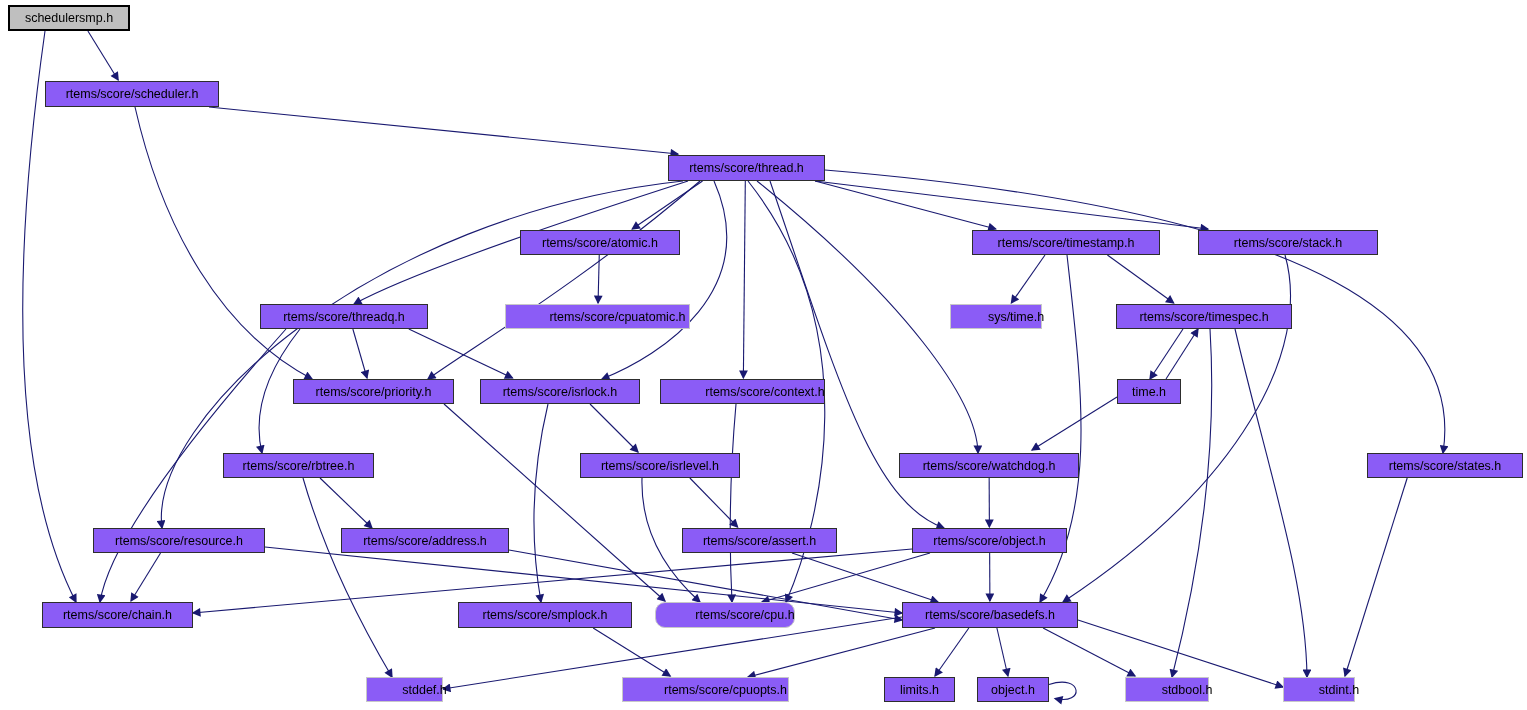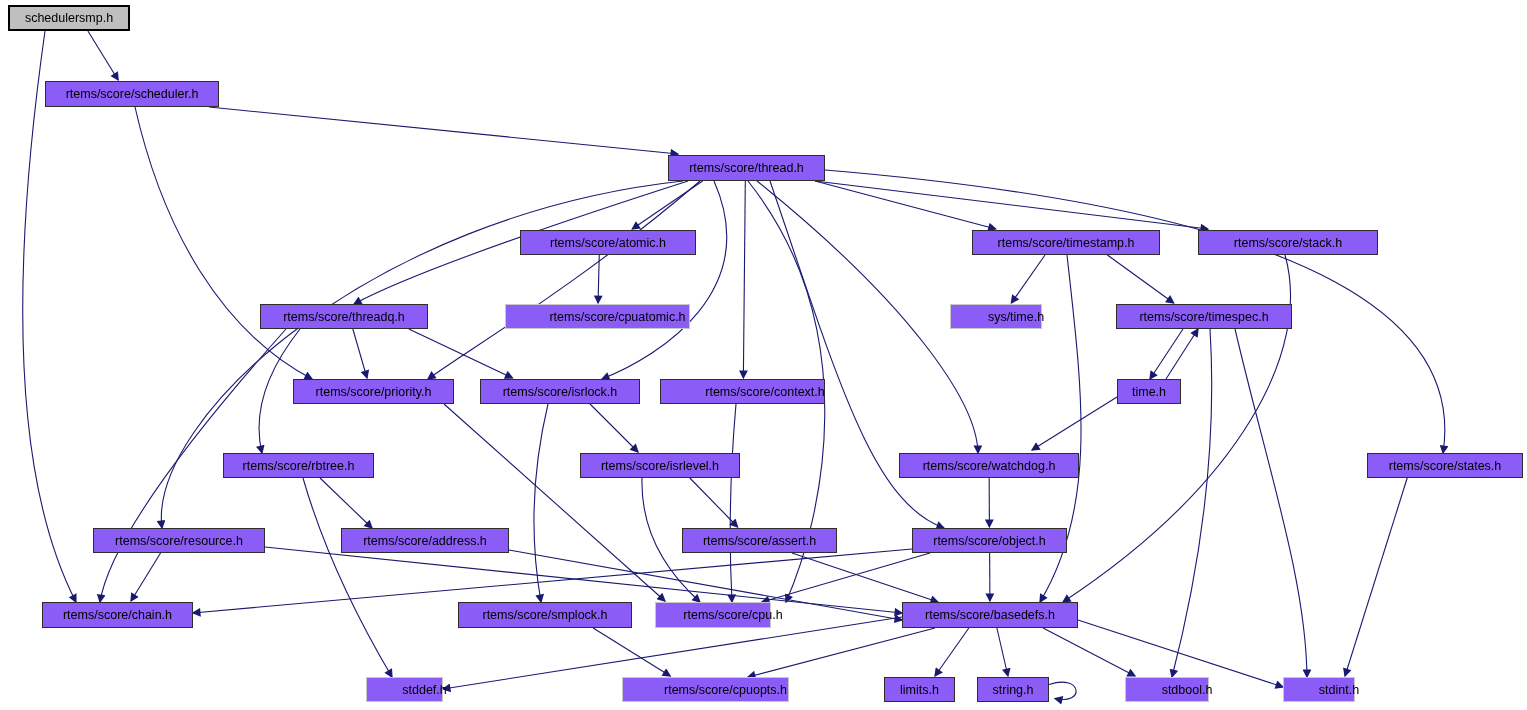--- a/index.html
+++ b/index.html
@@ -91,42 +91,42 @@
         <path d="M 996.9,628 L 1007.94,676" fill="none" stroke="#191970" stroke-width="1.1" marker-end="url(#arrow)"></path>
         <path d="M 1043.1,628 L 1135,676" fill="none" stroke="#191970" stroke-width="1.1" marker-end="url(#arrow)"></path>
         <path d="M 1078,620 L 1283,687" fill="none" stroke="#191970" stroke-width="1.1" marker-end="url(#arrow)"></path>
         <path d="M 1049,684.5 C 1083,673.5 1085,705.5 1055,698.5" fill="none" stroke="#191970" stroke-width="1.1" marker-end="url(#arrow)"></path>
       </g>
   </svg>
 
 <div class="node main" style="left: 8px; top: 5px; width: 122px; height: 26px;">schedulersmp.h</div>
     <div class="node" style="left: 45px; top: 81px; width: 174px; height: 26px;">rtems/score/scheduler.h</div>
     <div class="node" style="left: 668px; top: 155px; width: 157px; height: 26px;">rtems/score/thread.h</div>
-    <div class="node" style="left: 520px; top: 230px; width: 176px; height: 25px;">rtems/score/atomic.h</div>
+    <div class="node" style="left: 520px; top: 230px; width: 160px; height: 25px;">rtems/score/atomic.h</div>
     <div class="node" style="left: 972px; top: 230px; width: 188px; height: 25px;">rtems/score/timestamp.h</div>
     <div class="node" style="left: 1198px; top: 230px; width: 180px; height: 25px;">rtems/score/stack.h</div>
     <div class="node" style="left: 260px; top: 304px; width: 168px; height: 25px;">rtems/score/threadq.h</div>
     <div class="node external" style="left: 505px; top: 304px; width: 185px; height: 25px;">rtems/score/cpuatomic.h</div>
     <div class="node external" style="left: 950px; top: 304px; width: 92px; height: 25px;">sys/time.h</div>
     <div class="node" style="left: 1116px; top: 304px; width: 176px; height: 25px;">rtems/score/timespec.h</div>
     <div class="node" style="left: 293px; top: 379px; width: 161px; height: 25px;">rtems/score/priority.h</div>
     <div class="node" style="left: 480px; top: 379px; width: 160px; height: 25px;">rtems/score/isrlock.h</div>
     <div class="node" style="left: 660px; top: 379px; width: 165px; height: 25px; padding-left: 45px;">rtems/score/context.h</div>
     <div class="node" style="left: 1117px; top: 379px; width: 64px; height: 25px;">time.h</div>
     <div class="node" style="left: 223px; top: 453px; width: 151px; height: 25px;">rtems/score/rbtree.h</div>
     <div class="node" style="left: 580px; top: 453px; width: 160px; height: 25px;">rtems/score/isrlevel.h</div>
     <div class="node" style="left: 899px; top: 453px; width: 180px; height: 25px;">rtems/score/watchdog.h</div>
     <div class="node" style="left: 1367px; top: 453px; width: 156px; height: 25px;">rtems/score/states.h</div>
     <div class="node" style="left: 93px; top: 528px; width: 172px; height: 25px;">rtems/score/resource.h</div>
     <div class="node" style="left: 341px; top: 528px; width: 168px; height: 25px;">rtems/score/address.h</div>
     <div class="node" style="left: 682px; top: 528px; width: 155px; height: 25px;">rtems/score/assert.h</div>
     <div class="node" style="left: 912px; top: 528px; width: 155px; height: 25px;">rtems/score/object.h</div>
     <div class="node" style="left: 42px; top: 602px; width: 151px; height: 26px;">rtems/score/chain.h</div>
     <div class="node" style="left: 458px; top: 602px; width: 174px; height: 26px;">rtems/score/smplock.h</div>
-    <div class="node external" style="left: 655px; top: 602px; width: 116px; height: 26px;">rtems/score/cpu.h</div>
+    <div class="node external" style="left: 655px; top: 602px; width: 140px; height: 26px; border-radius: 10px;">rtems/score/cpu.h</div>
     <div class="node" style="left: 902px; top: 602px; width: 176px; height: 26px;">rtems/score/basedefs.h</div>
     <div class="node external" style="left: 366px; top: 677px; width: 77px; height: 25px;">stddef.h</div>
     <div class="node external" style="left: 622px; top: 677px; width: 167px; height: 25px;">rtems/score/cpuopts.h</div>
     <div class="node" style="left: 884px; top: 677px; width: 71px; height: 25px;">limits.h</div>
-    <div class="node" style="left: 977px; top: 677px; width: 72px; height: 25px;">string.h</div>
+    <div class="node" style="left: 977px; top: 677px; width: 72px; height: 25px;">object.h</div>
     <div class="node external" style="left: 1125px; top: 677px; width: 84px; height: 25px;">stdbool.h</div>
     <div class="node external" style="left: 1283px; top: 677px; width: 72px; height: 25px;">stdint.h</div>
   </div>
 
 </body></html>

